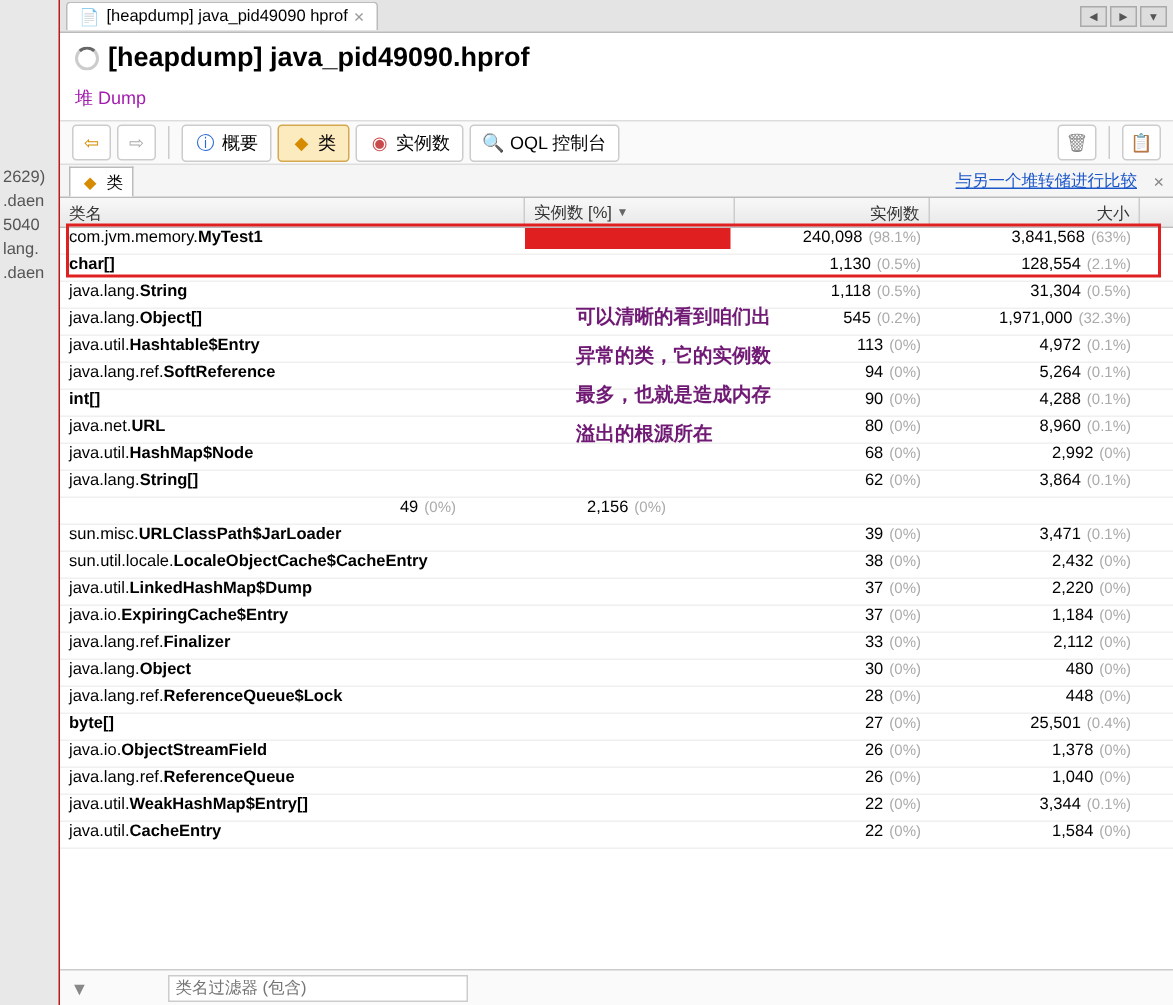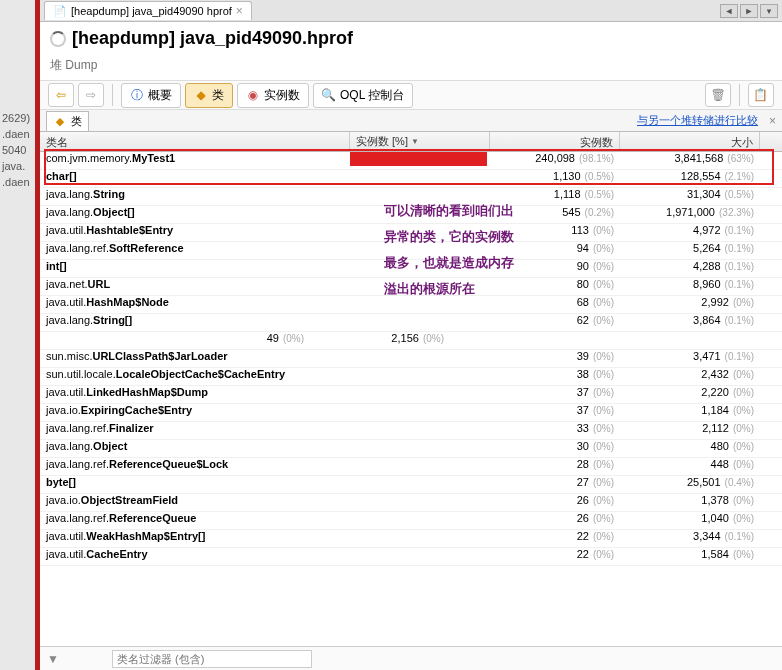--- a/index.html
+++ b/index.html
@@ -1,28 +1,28 @@
 <!DOCTYPE html>
 <html><head>
 <meta charset="utf-8">
 <style>
 * { box-sizing: border-box; margin: 0; padding: 0; }
 body { font-family: "Microsoft YaHei", Arial, sans-serif; font-size: 12px; background: #f0f0f0; width: 782px; height: 670px; overflow: hidden; position: relative; }
-.outer-left { position: absolute; left: 0; top: 0; width: 40px; height: 670px; background: #e8e8e8; border-right: 5px solid #b91c1c; padding-top: 110px; font-size: 11px; color: #555; }
+.outer-left { position: absolute; left: 0; top: 0; width: 40px; height: 670px; background: #e8e8e8; border-right: 1px solid #b91c1c; padding-top: 110px; font-size: 11px; color: #555; }
 .outer-left div { padding: 2px 2px; }
 .main-area { position: absolute; left: 40px; top: 0; right: 0; bottom: 0; display: flex; flex-direction: column; background: #fff; }
 .tab-bar { height: 22px; background: #e4e4e4; border-bottom: 1px solid #bbb; display: flex; align-items: center; padding-left: 4px; position: relative; }
 .tab { display: flex; align-items: center; gap: 4px; background: #fff; border: 1px solid #bbb; border-bottom: none; padding: 2px 8px; font-size: 11px; border-radius: 3px 3px 0 0; }
 .tab-close { color: #999; cursor: pointer; font-size: 12px; }
 .tab-ctrls { position: absolute; right: 4px; display: flex; gap: 2px; }
 .tab-ctrls .tc { width: 18px; height: 14px; background: #ddd; border: 1px solid #aaa; display: flex; align-items: center; justify-content: center; font-size: 9px; color: #555; }
 .title-row { padding: 6px 10px; display: flex; align-items: center; gap: 6px; }
 .title-row h1 { font-size: 18px; font-weight: bold; }
 .spin { width: 16px; height: 16px; border: 2px solid #ccc; border-top-color: #666; border-radius: 50%; }
-.subtitle { padding: 2px 10px 6px; font-size: 12px; color: #737373; }
+.subtitle { padding: 2px 10px 6px; font-size: 12px; color: #a21caf; }
 .toolbar { height: 30px; border-top: 1px solid #ddd; border-bottom: 1px solid #ddd; display: flex; align-items: center; padding: 0 8px; gap: 4px; background: #fafafa; }
 .tbtn { padding: 3px 8px; border: 1px solid #ccc; background: #fff; border-radius: 3px; display: flex; align-items: center; gap: 4px; font-size: 12px; cursor: pointer; }
 .tbtn.active { background: #fdebc0; border-color: #d4a84e; }
 .tbtn.icon { width: 26px; height: 24px; padding: 0; justify-content: center; }
 .sep { width: 1px; height: 22px; background: #ccc; margin: 0 4px; }
 .sub-tab-bar { height: 22px; background: #f5f5f5; border-bottom: 1px solid #bbb; display: flex; align-items: center; padding: 0 6px; position: relative; }
 .sub-tab { display: flex; align-items: center; gap: 4px; font-size: 11px; padding: 2px 6px; background: #fff; border: 1px solid #bbb; border-bottom: none; }
 .compare-link { position: absolute; right: 24px; color: #1b56c9; text-decoration: underline; font-size: 11px; cursor: pointer; }
 .sub-close { position: absolute; right: 6px; color: #888; cursor: pointer; }
 .table-hdr { height: 20px; background: linear-gradient(#f8f8f8,#e8e8e8); border-bottom: 1px solid #bbb; display: flex; font-size: 11px; color: #333; }
@@ -49,21 +49,21 @@
 .filter-bar input { border: 1px solid #ccc; padding: 2px 4px; font-size: 11px; width: 200px; margin-left: 48px; }
 .ico { display: inline-flex; width: 14px; height: 14px; align-items: center; justify-content: center; }
 </style>
 </head>
 <body>
 
 <div class="outer-left">
   <div>2629)</div>
   <div>.daen</div>
   <div>5040</div>
-  <div>java.</div>
+  <div>lang.</div>
   <div>.daen</div>
 </div>
 
 <div class="main-area">
 
   <div class="tab-bar">
     <div class="tab">
       <span class="ico">📄</span>
       <span>[heapdump] java_pid49090 hprof</span>
       <span class="tab-close">×</span>

